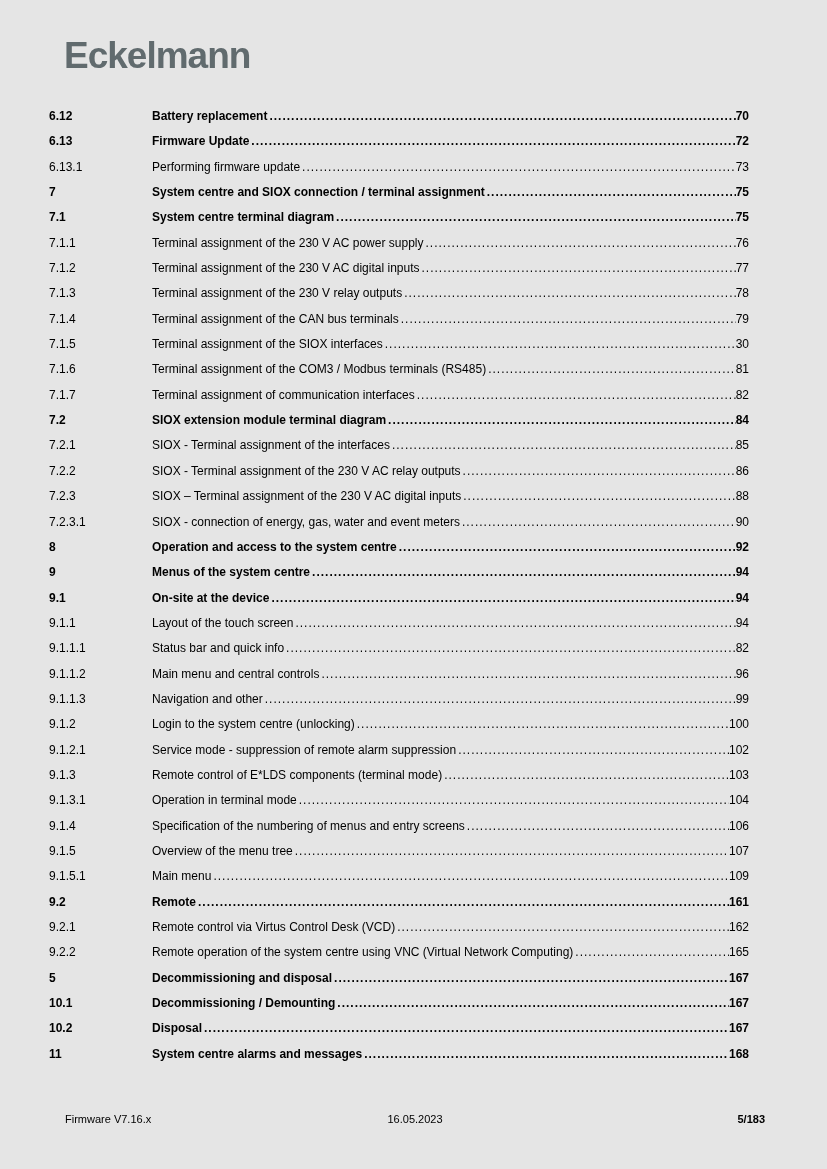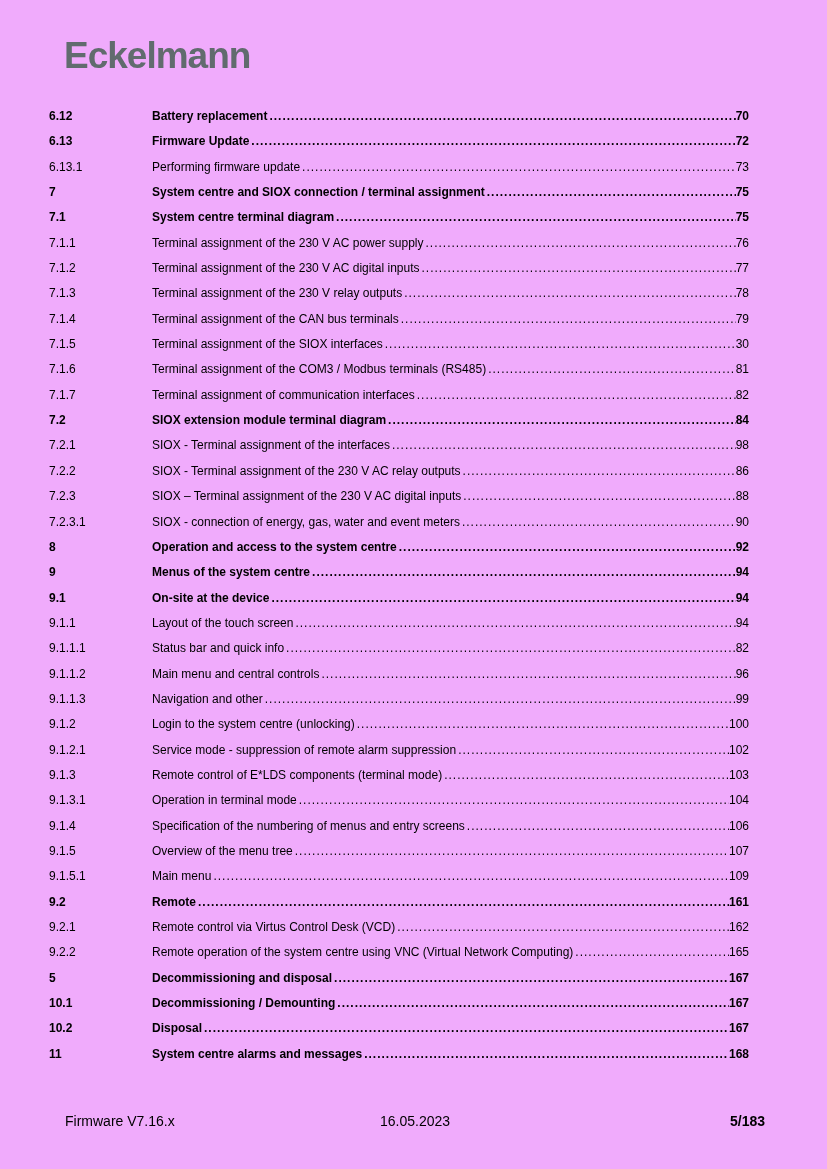--- a/index.html
+++ b/index.html
@@ -4,21 +4,21 @@
 <style>
   html, body {
     margin: 0;
     padding: 0;
     background: #ffffff;
   }
   .page {
     position: relative;
     width: 827px;
     height: 1169px;
-    background: #f0abfc;
+    background: #e5e5e5;
     font-family: "Liberation Sans", sans-serif;
     color: #000000;
     overflow: hidden;
   }
   .logo {
     position: absolute;
     left: 64px;
     top: 37px;
     font-size: 37px;
     font-weight: bold;
@@ -65,21 +65,21 @@
   }
   .toc-page {
     flex-shrink: 0;
     text-align: right;
   }
   .footer {
     position: absolute;
     left: 65px;
     top: 1113px;
     width: 700px;
-    font-size: 14px;
+    font-size: 11px;
     height: 16px;
   }
   .footer-left {
     position: absolute;
     left: 0;
     top: 0;
   }
   .footer-center {
     position: absolute;
     left: 50%;
@@ -176,21 +176,21 @@
       <div class="toc-row bold">
         <span class="toc-num">7.2</span>
         <span class="toc-title">SIOX extension module terminal diagram</span>
         <span class="toc-dots"></span>
         <span class="toc-page">84</span>
       </div>
       <div class="toc-row">
         <span class="toc-num">7.2.1</span>
         <span class="toc-title">SIOX - Terminal assignment of the interfaces</span>
         <span class="toc-dots"></span>
-        <span class="toc-page">98</span>
+        <span class="toc-page">85</span>
       </div>
       <div class="toc-row">
         <span class="toc-num">7.2.2</span>
         <span class="toc-title">SIOX - Terminal assignment of the 230 V AC relay outputs</span>
         <span class="toc-dots"></span>
         <span class="toc-page">86</span>
       </div>
       <div class="toc-row">
         <span class="toc-num">7.2.3</span>
         <span class="toc-title">SIOX – Terminal assignment of the 230 V AC digital inputs</span>

